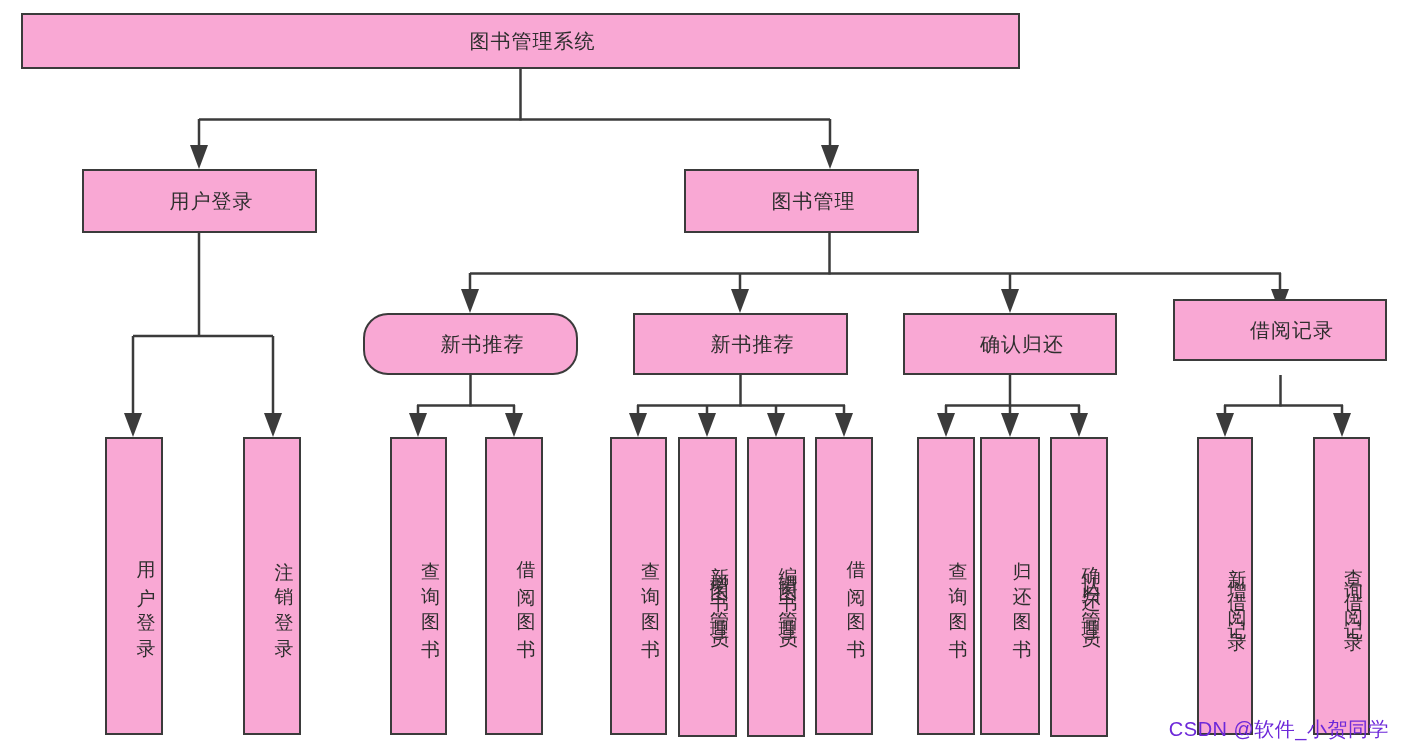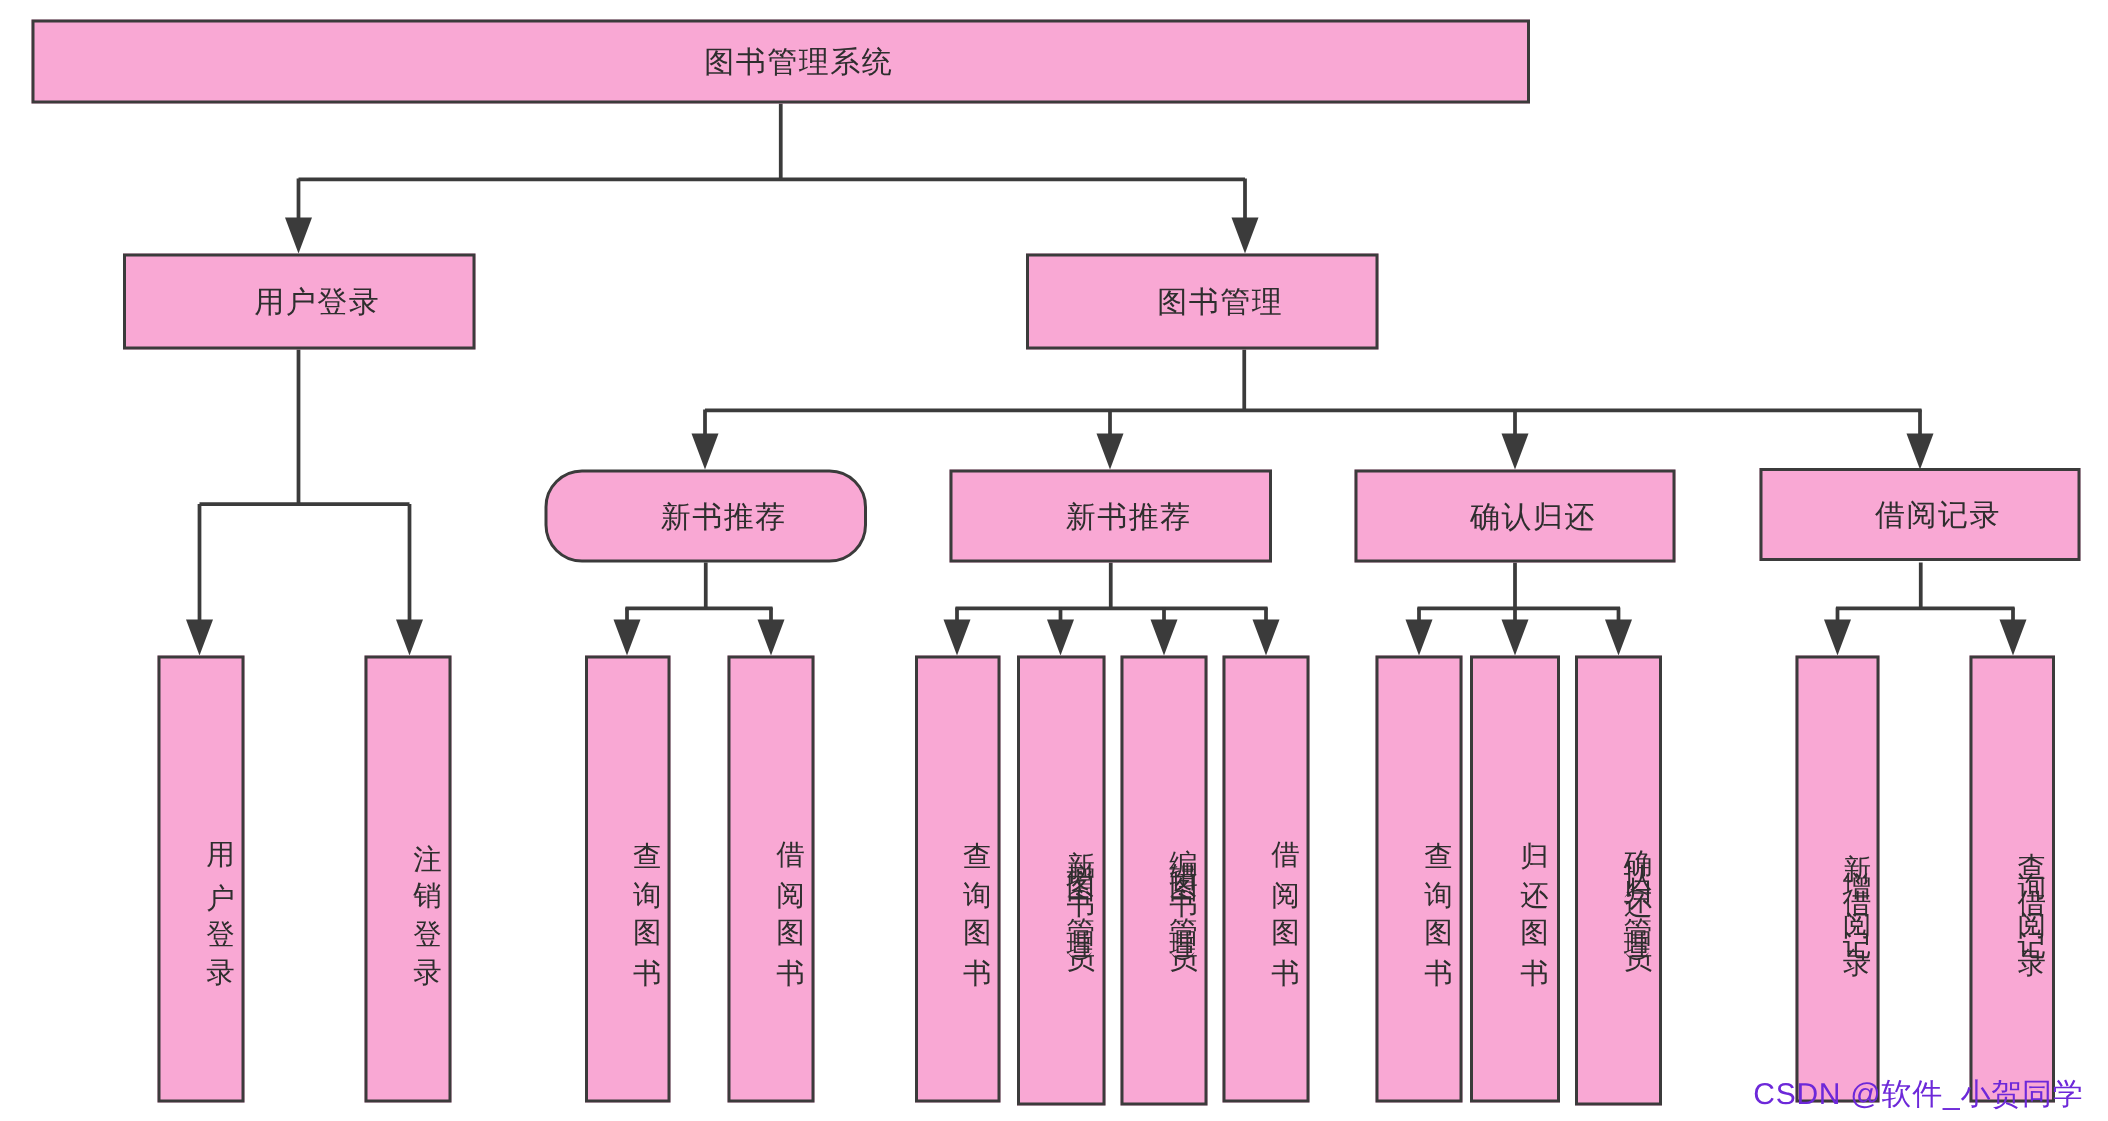--- a/index.html
+++ b/index.html
@@ -102,21 +102,21 @@
     </svg>
 
   <div class="node hlabel" style="left:21px;top:13px;width:999px;height:56px;">图书管理系统</div>
 
   <div class="node hlabel" style="left:82px;top:169px;width:235px;height:64px;">用户登录</div>
   <div class="node hlabel" style="left:672px;top:169px;width:235px;height:64px;margin-left:12px;">图书管理</div>
 
   <div class="node hlabel" style="left:363px;top:313px;width:215px;height:62px;border-radius:25px;">新书推荐</div>
   <div class="node hlabel" style="left:633px;top:313px;width:215px;height:62px;">新书推荐</div>
   <div class="node hlabel" style="left:903px;top:313px;width:214px;height:62px;">确认归还</div>
-  <div class="node hlabel" style="left:1173px;top:312px;width:214px;height:62px;">借阅记录</div>
+  <div class="node hlabel" style="left:1173px;top:299px;width:214px;height:62px;">借阅记录</div>
 
   <div class="node leaf" style="left:105px;top:437px;">
     <span class="vlabel s4">用户登录</span>
     </div>
   <div class="node leaf" style="left:243px;top:437px;">
     <span class="vlabel s4">注销登录</span>
     </div>
 
   <div class="node leaf" style="left:390px;top:437px;width:57px;">
     <span class="vlabel s4">查询图书</span>

